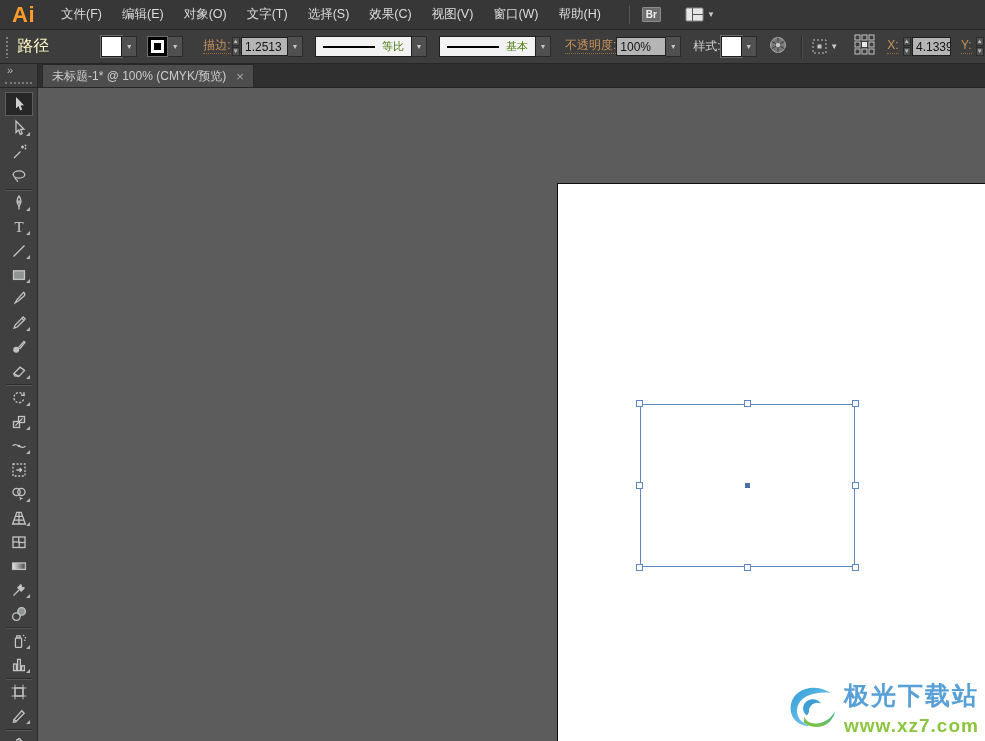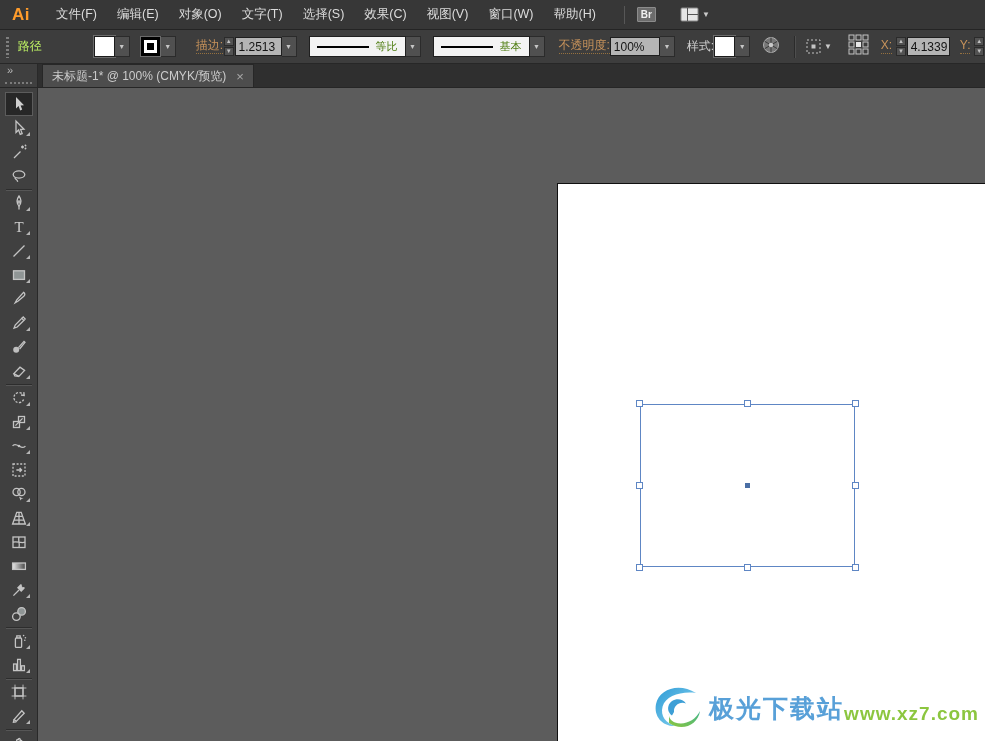--- a/index.html
+++ b/index.html
@@ -9,38 +9,38 @@
     font-family:"Liberation Sans","DejaVu Sans",sans-serif;
     background:#5C5C5C; user-select:none;
   }
   .app { position:relative; width:985px; height:741px; }
 
   
   .menubar {
     height:30px; background:#373737; border-bottom:1px solid #242424;
     display:flex; align-items:center; padding:0 6px;
   }
-  .ai-logo { color:#FF9C2B; font-weight:bold; font-size:17px; margin:0 16px 0 6px; letter-spacing:0.5px; }
+  .ai-logo { color:#FF9C2B; font-weight:bold; font-size:22px; margin:0 16px 0 6px; letter-spacing:0.5px; }
   .menu-item { color:#DCDCDC; font-size:12.5px; padding:8px 10px; height:100%; display:flex; align-items:center; cursor:default; }
   .mb-sep { width:1px; height:18px; background:#575757; margin:0 12px 0 18px; }
   .br-btn {
     background:#6C6C6C; border:1px solid #8C8C8C; border-radius:1px;
     color:#F0F0F0; font-size:10px; font-weight:bold; padding:1px 3px; margin-right:24px;
   }
   .ws-btn { display:flex; align-items:center; gap:3px; }
   .caret { color:#C9C9C9; font-size:8px; line-height:1; }
 
   
   .controlbar {
     height:34px; background:#3D3D3D; border-bottom:1px solid #272727;
     display:flex; align-items:center; padding-left:5px; overflow:hidden; white-space:nowrap;
   }
   .grip-v { width:5px; height:22px; margin-right:9px;
     background-image:radial-gradient(#7E7E7E 34%, transparent 36%); background-size:5px 4px; }
-  .ctx-label { color:#bef264; font-size:12px; margin-right:52px; }
+  .ctx-label { color:#fef9c3; font-size:16px; margin-right:52px; }
   .combo { display:flex; align-items:center; }
   .swatch-fill { width:21px; height:21px; background:#FFF; border:1px solid #1C1C1C; outline:1px solid #6B6B6B; }
   .dd-btn {
     width:15px; height:21px; background:#505050; border:1px solid #2B2B2B; border-left:none;
     color:#C6C6C6; font-size:7px; display:flex; align-items:center; justify-content:center;
   }
   .swatch-stroke { width:21px; height:21px; background:#000; border:1px solid #6B6B6B; position:relative; }
   .swatch-stroke .ring { position:absolute; inset:3px; border:3px solid #FFF; background:#000; }
   .link-label { color:#C8935B; font-size:12px; border-bottom:1px dotted #96713F; line-height:1.15; }
   .stepper { width:13px; display:flex; flex-direction:column; gap:1px; margin:0 1px; }
@@ -90,21 +90,21 @@
     background:#FFFFFF; border-top:1px solid #101010; border-left:1px solid #101010;
   }
   .sel-rect { position:absolute; left:602px; top:316px; width:215px; height:163px; border:1.5px solid #5E86C4; }
   .handle { position:absolute; width:7px; height:7px; background:#FFF; border:1px solid #5E86C4; }
   .h-nw{left:-5px;top:-5px} .h-n{left:50%;margin-left:-4px;top:-5px} .h-ne{right:-5px;top:-5px}
   .h-w{left:-5px;top:50%;margin-top:-4px} .h-e{right:-5px;top:50%;margin-top:-4px}
   .h-sw{left:-5px;bottom:-5px} .h-s{left:50%;margin-left:-4px;bottom:-5px} .h-se{right:-5px;bottom:-5px}
   .center-pt { position:absolute; left:50%; top:50%; width:5px; height:5px; margin:-2.5px 0 0 -2.5px; background:#4A6FA5; }
 
   .watermark { position:absolute; right:6px; bottom:3px; display:flex; align-items:center; gap:4px; }
-  .wm-text { display:flex; flex-direction:row; line-height:1; }
+  .wm-text { display:flex; flex-direction:column; line-height:1; }
   .wm-name { color:#58A0D8; font-size:25px; font-weight:bold; letter-spacing:2px; }
   .wm-url { color:#8CC63F; font-size:19px; font-weight:bold; margin-top:8px; letter-spacing:1px; }
 </style>
 </head>
 <body>
 
 <svg width="0" height="0" style="position:absolute">
   <defs>
     <linearGradient id="toolgrad" x1="0" y1="0" x2="1" y2="0">
       <stop offset="0" stop-color="#E8E8E8"></stop>

